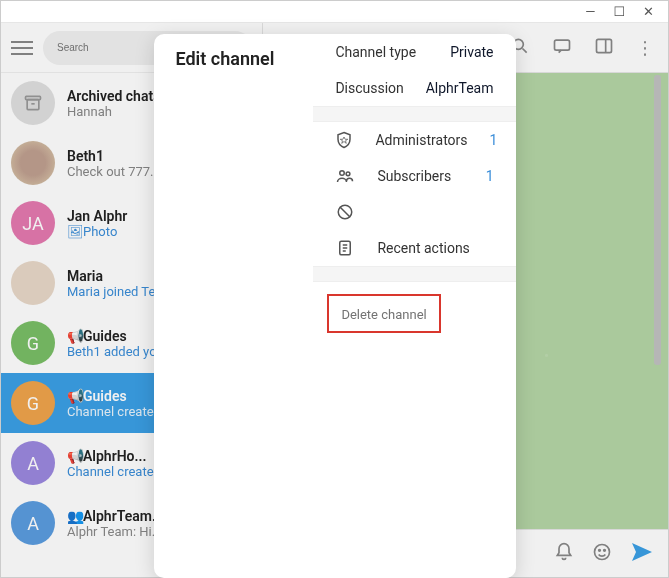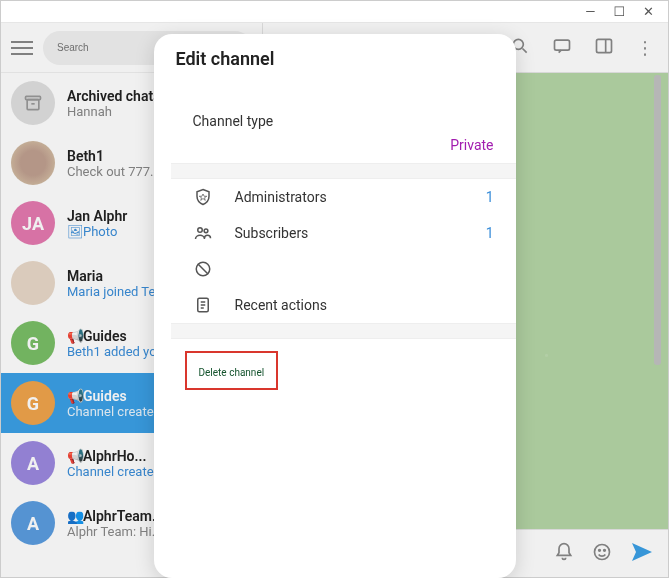--- a/index.html
+++ b/index.html
@@ -12,21 +12,21 @@
 .app { display:flex; height: calc(100% - 22px); }
 .sidebar { width: 262px; border-right:1px solid #e6e6e6; display:flex; flex-direction:column; position:relative; }
 .topbar { height: 50px; display:flex; align-items:center; padding: 0 10px; gap:10px; border-bottom:1px solid #f0f0f0; }
 .menu-icon { width:22px; display:flex; flex-direction:column; gap:4px; }
 .menu-icon div { height:2px; background:#888; }
 .search-box { flex:1; height:34px; background:#f1f1f1; border-radius:17px; padding:0 14px; display:flex; align-items:center; color:#c2410c; font-size:10px; border:none; }
 .chats { flex:1; overflow:hidden; }
 .chat-item { display:flex; align-items:center; padding:8px 10px; gap:12px; }
 .chat-item.active { background:#3ba0e6; color:#fff; }
 .chat-item.active .sub { color:#e8f3fb; }
-.avatar { width:44px; height:44px; border-radius:50%; flex-shrink:0; display:flex; align-items:center; justify-content:center; font-size:18px; font-weight:700; color:#fff; }
+.avatar { width:44px; height:44px; border-radius:50%; flex-shrink:0; display:flex; align-items:center; justify-content:center; font-size:18px; font-weight:400; color:#fff; }
 .avatar.archive { background:#e0e0e0; }
 .avatar.jan { background:#e57ab0; }
 .avatar.g { background:#7abf66; }
 .avatar.g2 { background:#f0a44c; }
 .avatar.a { background:#9c89e0; }
 .avatar.a2 { background:#5b9de0; }
 .avatar.img { background:#d0c0b0; background-image: radial-gradient(#c0a090 40%, #d0b8a0 70%); }
 .avatar.img2 { background:#e8d8c8; }
 .chat-text { flex:1; min-width:0; }
 .chat-title { font-size:14px; font-weight:600; color:#222; white-space:nowrap; overflow:hidden; }
@@ -42,35 +42,35 @@
   radial-gradient(circle at 50% 80%, rgba(255,255,255,0.1) 1px, transparent 2px);
   position:relative; }
 .main-topbar { height:50px; background:#fff; border-bottom:1px solid #e6e6e6; display:flex; align-items:center; justify-content:flex-end; gap:22px; padding:0 14px; color:#888; }
 .main-bottom { position:absolute; bottom:0; left:0; right:0; height:48px; background:#fff; border-top:1px solid #e6e6e6; display:flex; align-items:center; justify-content:flex-end; gap:18px; padding:0 14px; color:#888; }
 .send-icon { color:#3ba0e6; }
 
 .scrollbar-track { position:absolute; right:7px; top:52px; bottom:70px; width:7px; }
 .scrollbar-thumb { position:absolute; top:0; width:7px; height:290px; background:#c2c2c2; border-radius:3px; }
 
 .modal-backdrop { position:absolute; inset:22px 0 0 0; background:rgba(0,0,0,0.06); display:flex; justify-content:center; pointer-events:none; }
-.modal { margin-top: 11px; width:362px; height:544px; background:#fff; border-radius:18px; box-shadow:0 4px 20px rgba(0,0,0,0.15); display:flex; flex-direction:column; pointer-events:auto; position:relative; }
+.modal { margin-top: 11px; width:362px; height:544px; background:#fff; border-radius:10px; box-shadow:0 4px 20px rgba(0,0,0,0.15); display:flex; flex-direction:row; pointer-events:auto; position:relative; }
 .modal-title { padding:14px 22px 10px; font-size:18px; font-weight:600; color:#222; }
 .modal-body { flex:1; overflow:hidden; display:flex; flex-direction:column;padding-left:17px; }
 .srow { display:flex; align-items:center; justify-content:space-between; padding:10px 22px; font-size:14px; color:#333; }
-.srow .right { color:#a21caf;margin-top:48px; }
+.srow .right { color:#0f172a; }
 .toggle { width:32px; height:16px; border-radius:8px; background:#d0d0d0; position:relative; }
 .toggle::after { content:''; width:16px; height:16px; background:#fff; border-radius:50%; position:absolute; right:0; top:0; box-shadow:0 1px 2px rgba(0,0,0,0.3); border:1px solid #bbb; box-sizing:border-box; }
 .section-gap { height:16px; background:#f5f5f5; border-top:1px solid #eee; border-bottom:1px solid #eee; }
 .mrow { display:flex; align-items:center; gap:22px; padding:9px 22px; font-size:14px; color:#333; }
 .mrow .lbl { flex:1; }
 .mrow .count { color:#3b8ed9; font-size:14px; }
 .micon { width:20px; display:flex; justify-content:center; color:#666; }
 .delete-row { padding:12px 0; }
 .delete-box { margin-left:14px; border:2px solid #d9362d; padding:8px 12px; display:inline-block; }
-.delete-text { color:#14532d; font-size:10px; }
+.delete-text { color:#737373; font-size:13px; }
 .modal-footer { display:flex; justify-content:flex-end; gap:30px; padding:14px 24px 18px; font-size:16px; font-weight:500; }
 .btn-cancel { color:#3b8ed9; }
 .btn-save { color:#3b8ed9; }
 </style>
 </head>
 <body>
 
 <div class="window">
  <div class="titlebar">
    <span>—</span>
@@ -198,20 +198,24 @@
  </div>
 
  <div class="modal-backdrop">
   <div class="modal">
     <div class="modal-title">Edit channel</div>
     <div class="modal-body">
       <div class="srow">
         <span>Channel type</span>
         <span class="right">Private</span>
       </div>
+      <div class="srow">
+        <span>Discussion</span>
+        <span class="right">AlphrTeam</span>
+      </div>
 
       <div class="section-gap"></div>
 
       <div class="mrow">
         <span class="micon">
               <svg width="18" height="18" viewBox="0 0 24 24" fill="none" stroke="#555" stroke-width="2">
                 <path d="M12 2l8 3v6c0 5-3.5 9-8 11-4.5-2-8-6-8-11V5l8-3z"></path>
                 <path d="M12 8l1.5 3H17l-3 2 1 3.5L12 14l-3 2.5 1-3.5-3-2h3.5L12 8z" stroke-width="1"></path>
               </svg>
             </span>

